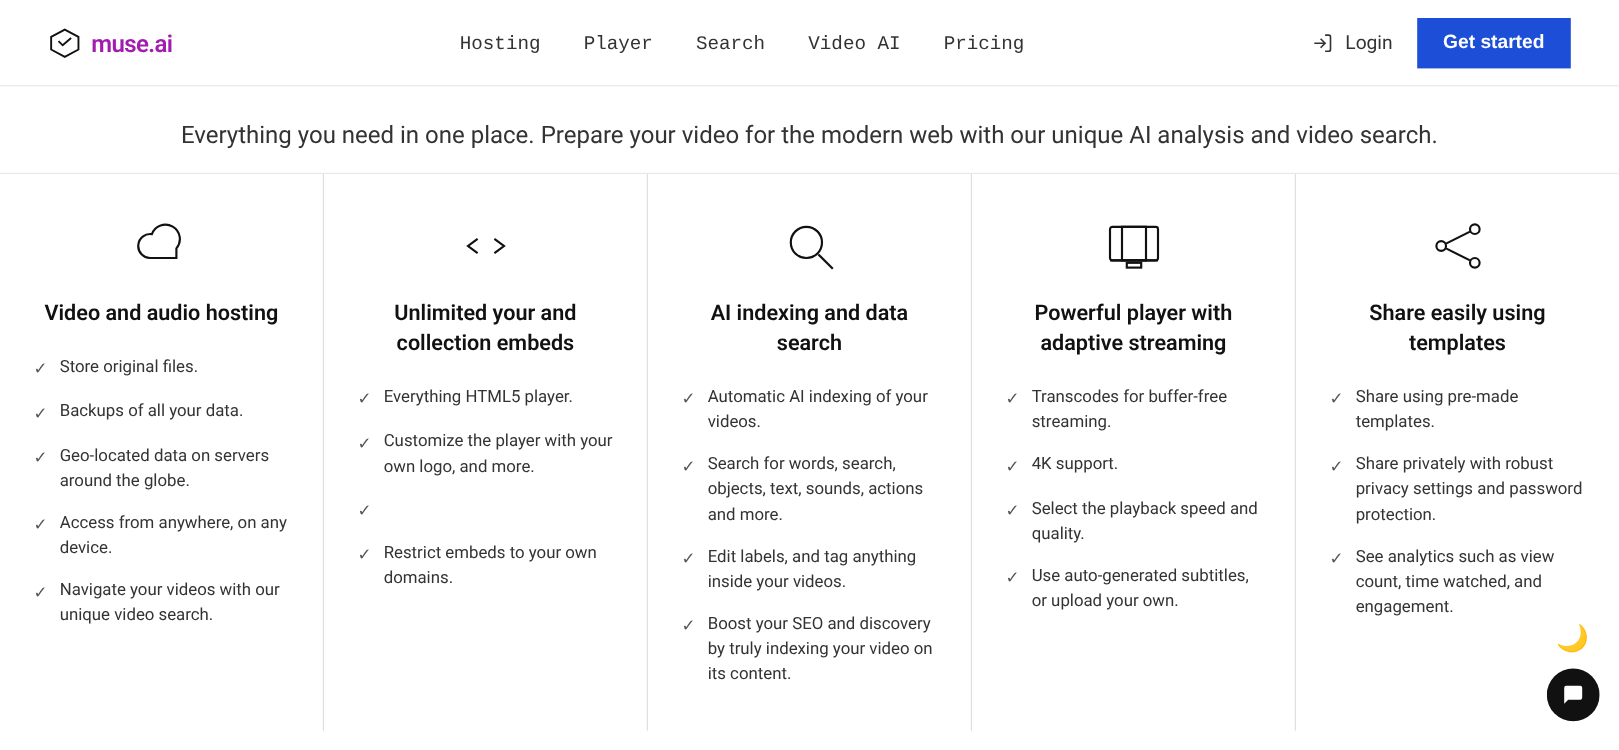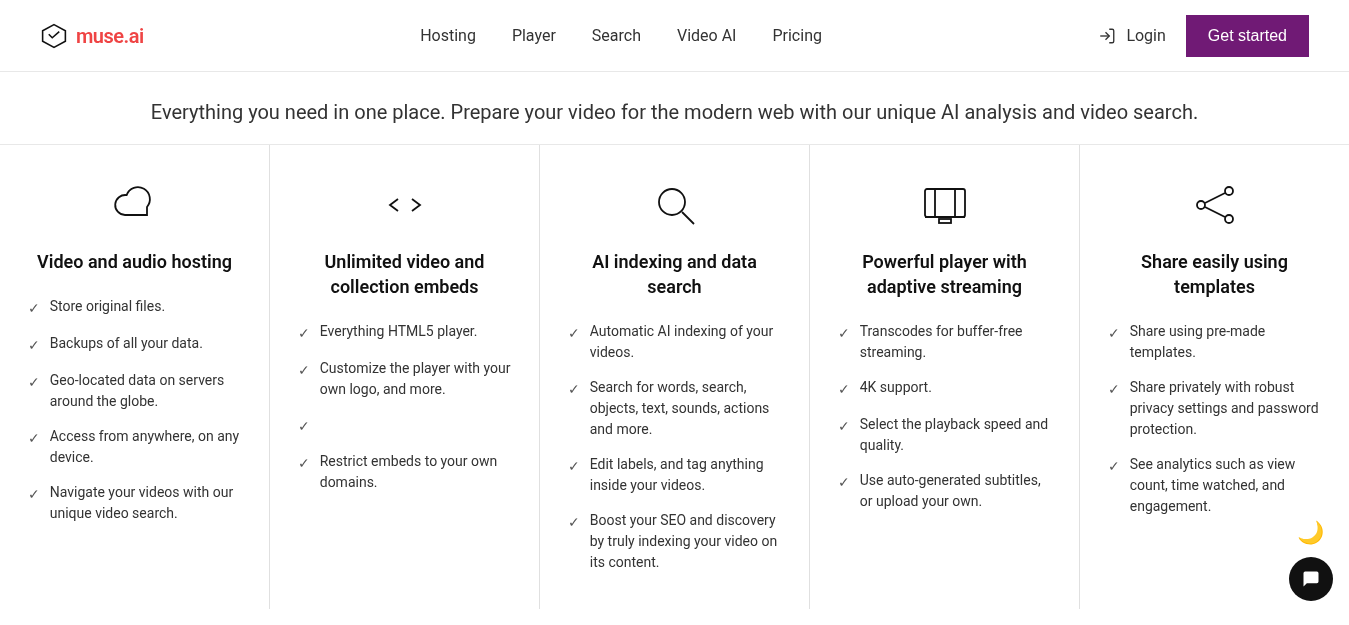--- a/index.html
+++ b/index.html
@@ -19,58 +19,59 @@
       border-bottom: 1px solid #e8e8e8;
     }
     .logo {
       display: flex;
       align-items: center;
       gap: 8px;
       font-size: 20px;
       font-weight: 600;
       letter-spacing: -0.5px;
       text-decoration: none;
-      color: #ef4444;
+      color: #a21caf;
     }
     .logo svg {
       width: 28px;
       height: 28px;
     }
     .nav-links {
       display: flex;
       align-items: center;
       gap: 36px;
       list-style: none;
     }
     .nav-links a {
       text-decoration: none;
       color: #333;
       font-size: 16px;
+      font-family: Liberation Mono, monospace;
     }
     .nav-right {
       display: flex;
       align-items: center;
       gap: 20px;
     }
     .login-link {
       display: flex;
       align-items: center;
       gap: 10px;
       text-decoration: none;
       color: #333;
       font-size: 16px;
     }
     .get-started-btn {
-      background: #701a75;
+      background: #1d4ed8;
       color: #fff;
       border: none;
       padding: 12px 22px;
       font-size: 16px;
       cursor: pointer;
-      font-weight: 400;
+      font-weight: 700;
     }
 
     
     .subtitle-bar {
       text-align: center;
       padding: 28px 20px 20px;
       font-size: 20px;
       color: #333;
       border-bottom: 1px solid #e8e8e8;
     }
@@ -221,21 +222,21 @@
     </ul>
   </div>
 
   <div class="feature-col">
     <div class="feature-icon">
       <svg viewBox="0 0 48 48" fill="none" stroke="#111" stroke-width="1.8">
         <polyline points="17,18 9,24 17,30"></polyline>
         <polyline points="31,18 39,24 31,30"></polyline>
       </svg>
     </div>
-    <div class="feature-title">Unlimited video and collection embeds</div>
+    <div class="feature-title">Unlimited your and collection embeds</div>
     <ul class="feature-list">
       <li>
         <span class="check-icon">✓</span>
         <span>Everything HTML5 player.</span>
       </li>
       <li>
         <span class="check-icon">✓</span>
         <span>Customize the player with your own logo, and more.</span>
       </li>
       <li>

